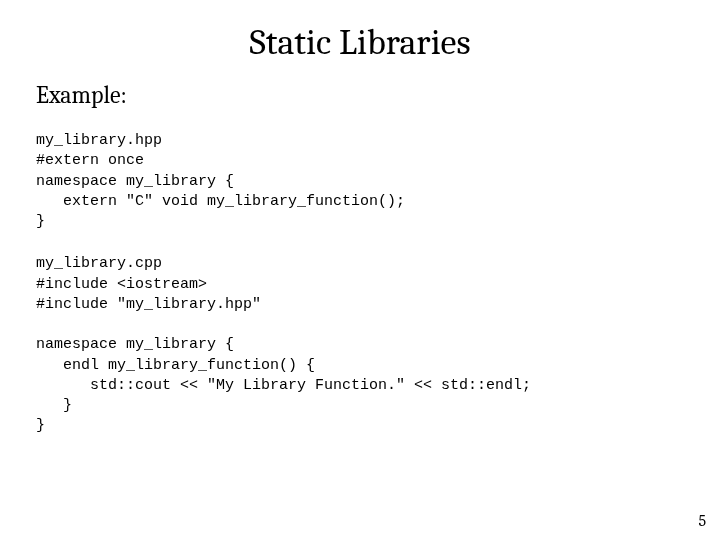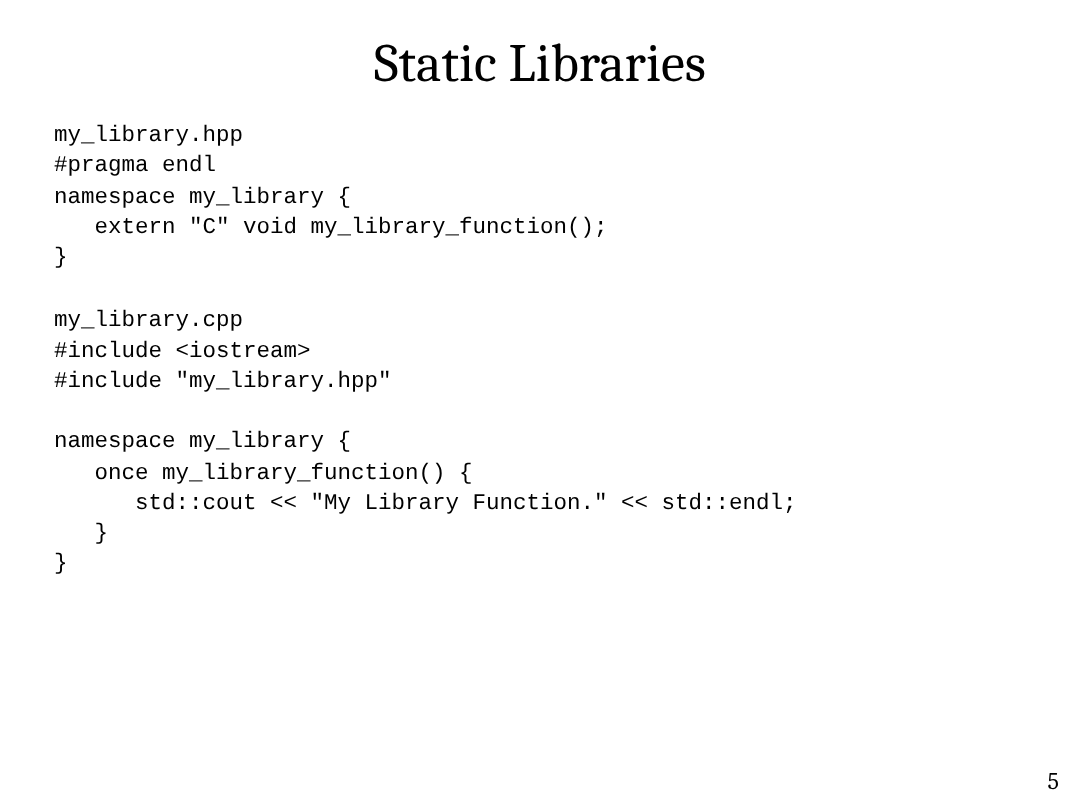--- a/index.html
+++ b/index.html
@@ -48,32 +48,33 @@
     font-size: 16px;
   }
 </style>
 </head>
 <body>
 
 <div class="slide">
 
   <h1 class="title">Static Libraries</h1>
 
+  <div class="subtitle">Example:</div>
 
   <div class="code"><span class="fname">my_library.hpp</span>
-<span>#pragma endl</span>
+<span>#extern once</span>
 <span>namespace my_library {</span>
 <span>   extern "C" void my_library_function();</span>
 <span>}</span></div>
 
   <div class="code"><span class="fname">my_library.cpp</span>
 <span>#include &lt;iostream&gt;</span>
 <span>#include "my_library.hpp"</span>
 <span></span>
 <span>namespace my_library {</span>
-<span>   once my_library_function() {</span>
+<span>   endl my_library_function() {</span>
 <span>      std::cout &lt;&lt; "My Library Function." &lt;&lt; std::endl;</span>
 <span>   }</span>
 <span>}</span></div>
 
   <div class="pagenum">5</div>
 
 </div>
 
 </body></html>

